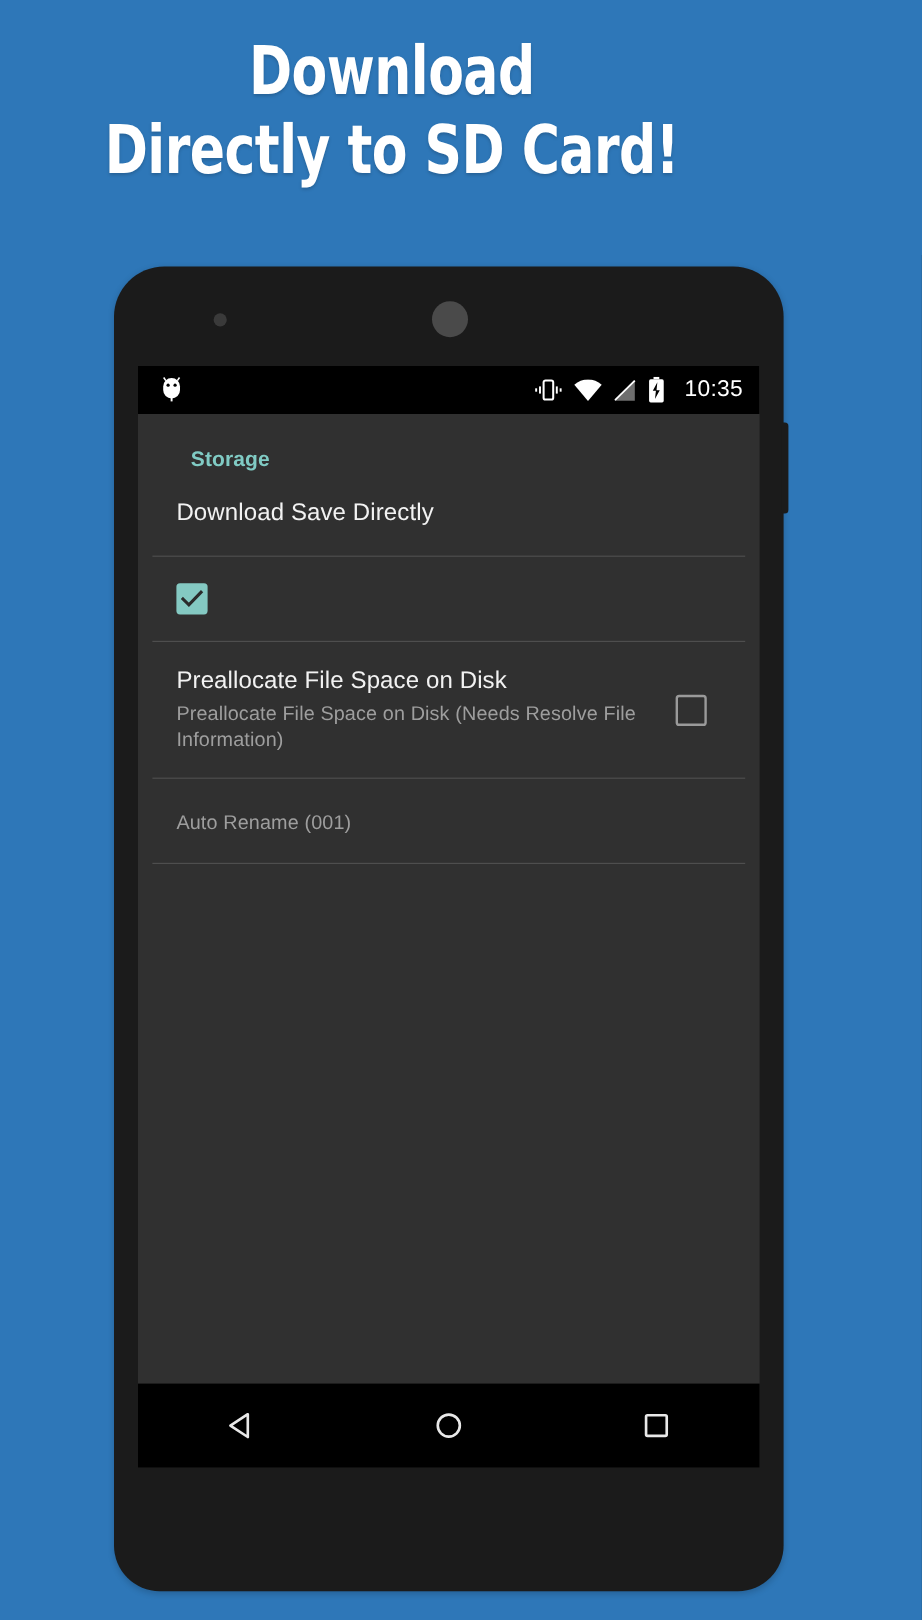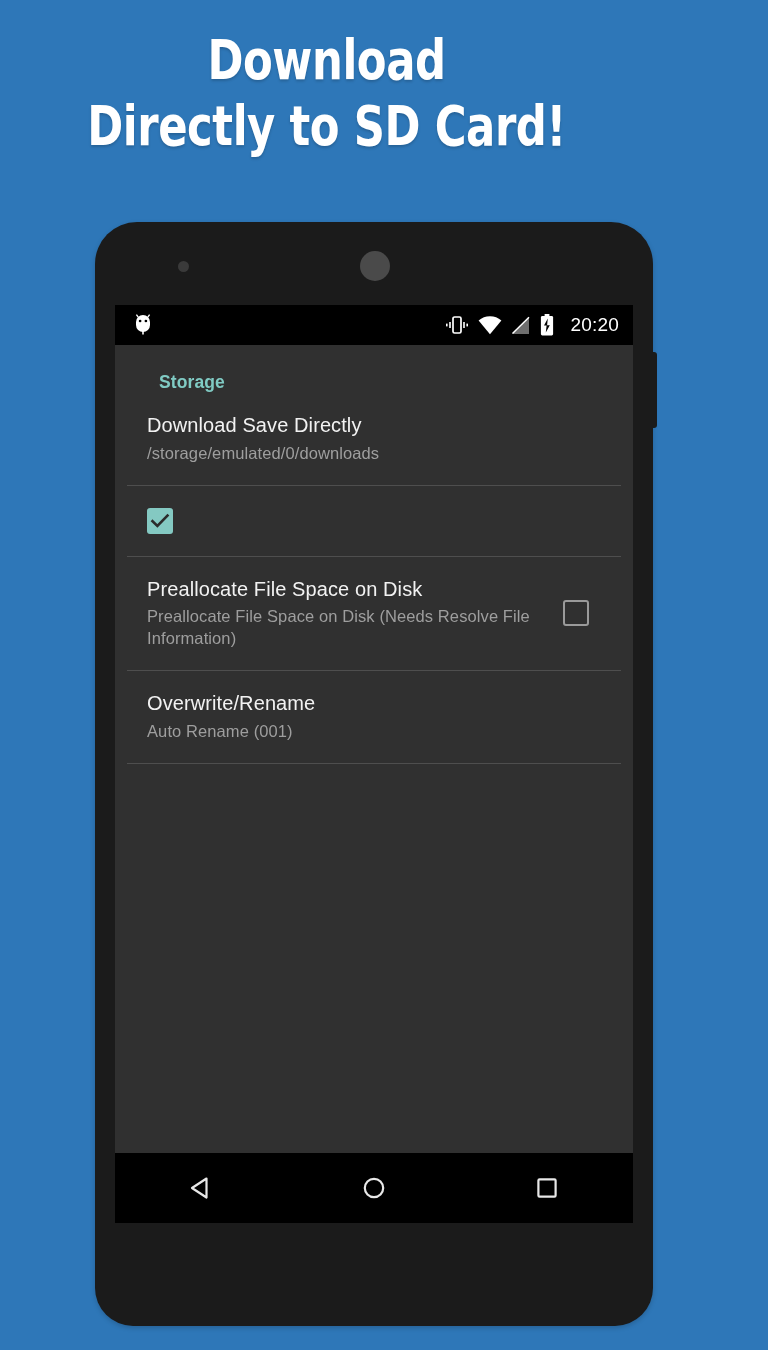--- a/index.html
+++ b/index.html
@@ -191,32 +191,31 @@
             <path d="M1.5 17.5 L18 1.2" stroke="#FFF" stroke-width="1.5"></path>
           </svg>
         </span>
         <span>
           <svg class="sb-icon" width="14" height="22" viewBox="0 0 14 22">
             <rect x="4.6" y="0" width="4.8" height="2" fill="#FFF"></rect>
             <rect x="0.9" y="2" width="12.2" height="19.4" rx="1.4" fill="#FFF"></rect>
             <path d="M7.8 4.6 L4 11.6 L6.6 11.6 L5.8 18.6 L9.8 11.2 L7.1 11.2 Z" fill="#000"></path>
           </svg>
         </span>
-        <span class="sb-time">20:20</span>
+        <span class="sb-time">10:35</span>
       </div>
     </div>
 
     <div class="settings">
 
       <div class="section-header">Storage</div>
 
       <div class="pref">
         <div class="pref-text">
           <div class="pref-title">Download Save Directly</div>
-          <div class="pref-summary">/storage/emulated/0/downloads</div>
         </div>
       </div>
       <div class="divider"></div>
 
       <div class="pref">
         <div class="checkbox checked">
           <svg class="tick" width="26" height="26" viewBox="0 0 26 26">
             <path d="M5.5 13.2 L10.4 18 L20.5 7.6" fill="none" stroke="#2B2B2B" stroke-width="2.6" stroke-linecap="square"></path>
           </svg>
         </div>
@@ -227,21 +226,20 @@
         <div class="pref-text">
           <div class="pref-title">Preallocate File Space on Disk</div>
           <div class="pref-summary">Preallocate File Space on Disk (Needs Resolve File Information)</div>
         </div>
         <div class="checkbox unchecked"></div>
       </div>
       <div class="divider"></div>
 
       <div class="pref">
         <div class="pref-text">
-          <div class="pref-title">Overwrite/Rename</div>
           <div class="pref-summary">Auto Rename (001)</div>
         </div>
       </div>
       <div class="divider"></div>
 
     </div>
   </div>
 
   <div class="navbar">
     <div class="nav-btn">

